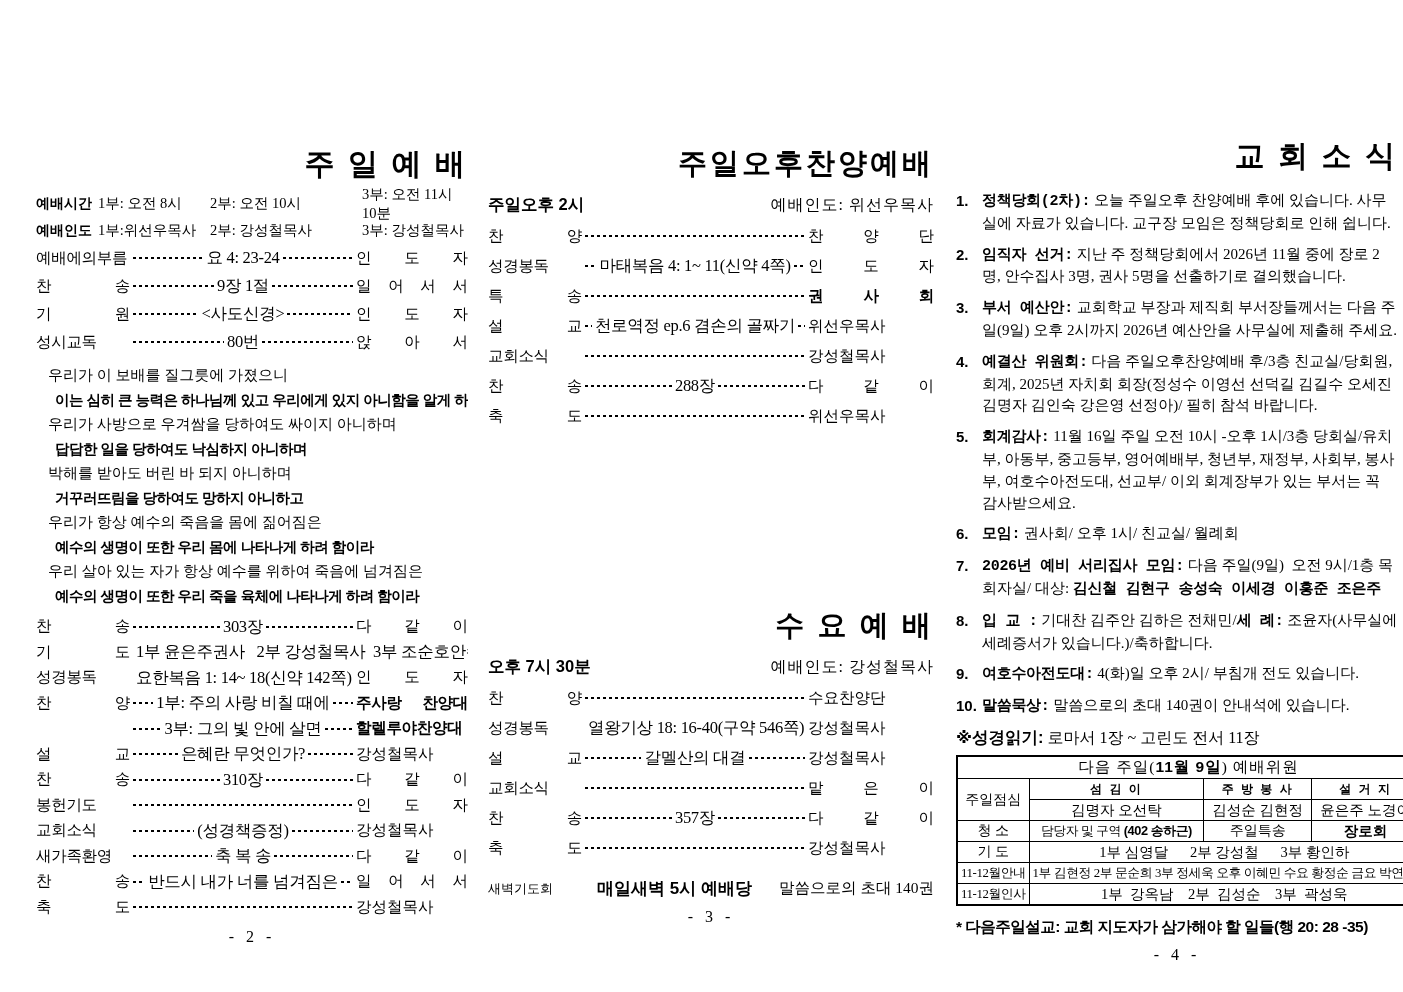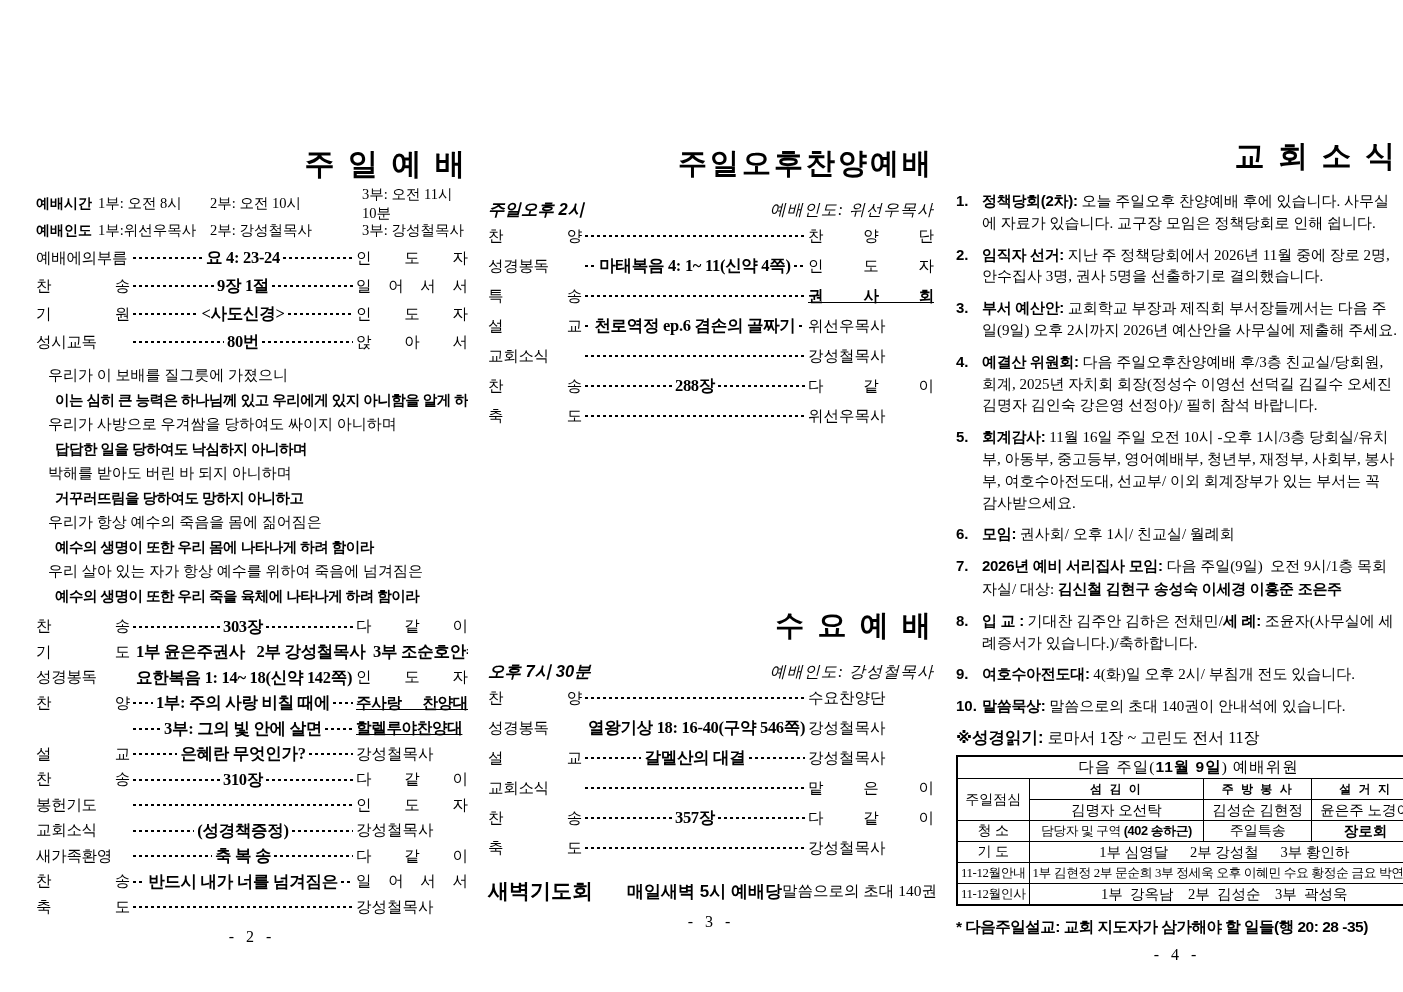--- a/index.html
+++ b/index.html
@@ -33,61 +33,61 @@
   .tight .lit-row{height:25.5px;}
   #col2 .lit-row{height:30px;}
   .lit-label{
     width:94px;flex:none;font-family:"Liberation Sans","DejaVu Sans",sans-serif;
     font-size:15.5px;letter-spacing:-0.3px;text-align:justify;text-align-last:justify;
   }
   .lit-mid{flex:1;display:flex;align-items:center;min-width:0;}
   .leader{flex:1;height:2px;margin:0 3px;
     background:repeating-linear-gradient(90deg,#000 0 3px,transparent 3px 6px);}
   .lit-center{
-    font-weight:bold;font-size:16.5px;white-space:pre-wrap;flex:none;
+    font-weight:normal;font-size:16.5px;white-space:pre-wrap;flex:none;
     font-family:"Liberation Serif","DejaVu Serif",serif;letter-spacing:-0.3px;
   }
   .lit-center:empty{display:none;}
   .lit-center:empty ~ .trail{display:none;}
   .lit-right{
     width:112px;flex:none;font-family:"Liberation Sans","DejaVu Sans",sans-serif;
     font-size:15.5px;text-align:justify;text-align-last:justify;
   }
   #col2 .lit-right{width:126px;}
   .lit-right:empty{display:none;}
-  .lit-row[data-strong="1"] .lit-right{font-weight:bold;letter-spacing:-0.3px;text-decoration:underline;}
+  .lit-row[data-strong="1"] .lit-right{font-weight:bold;letter-spacing:-0.3px;}
 
   
   .reading{margin:7px 0 6px 12px;}
   .rd{font-size:15px;line-height:24.5px;white-space:nowrap;overflow:hidden;}
   .rd[data-b="1"]{
     font-weight:bold;font-family:"Liberation Sans","DejaVu Sans",sans-serif;
     padding-left:7px;font-size:14.5px;letter-spacing:-0.5px;
   }
 
   .page-num{text-align:center;font-size:16px;margin-top:8px;letter-spacing:4px;}
 
   
-  .svc-head{display:flex;justify-content:space-between;align-items:flex-end;height:32px;font-size:16px;font-style:italic;}
+  .svc-head{display:flex;justify-content:space-between;align-items:center;height:32px;font-size:16px;}
   .svc-time{font-weight:bold;font-family:"Liberation Sans","DejaVu Sans",sans-serif;font-size:16.5px;}
   .svc-leader{font-size:16px;letter-spacing:1px;}
   #wed-block{margin-top:176px;}
   .dawn-row{display:flex;align-items:center;margin-top:14px;font-size:16px;white-space:nowrap;}
-  .dawn-label{font-weight:bold;font-family:"Liberation Sans","DejaVu Sans",sans-serif;font-size:21px;flex:none;}
-  .dawn-info{font-weight:bold;font-family:"Liberation Sans","DejaVu Sans",sans-serif;font-size:17px;margin-left:34px;flex:1;}
+  .dawn-label{font-weight:normal;font-family:"Liberation Sans","DejaVu Sans",sans-serif;font-size:13px;flex:none;}
+  .dawn-info{font-weight:bold;font-family:"Liberation Sans","DejaVu Sans",sans-serif;font-size:17px;margin-left:44px;flex:1;}
   .dawn-note{font-size:15.5px;flex:none;}
 
   
   .news{margin:2px 0 0 0;padding:0;list-style:none;}
   .news li{
     font-size:15px;line-height:21.8px;margin-bottom:9px;
     padding-left:26px;text-indent:0;position:relative;white-space:pre-wrap;
   }
   .news-num{position:absolute;left:0;top:0;font-weight:bold;font-family:"Liberation Sans","DejaVu Sans",sans-serif;}
-  .seg[data-b="1"]{font-weight:bold;font-family:Liberation Sans, sans-serif;letter-spacing:-0.3px;text-align:right;}
+  .seg[data-b="1"]{font-weight:bold;font-family:Liberation Mono, monospace;letter-spacing:-0.3px;text-align:right;}
 
   .reading-ref{margin:4px 0 6px 0;font-size:16px;white-space:nowrap;}
   .reading-ref .lbl{font-weight:bold;font-family:"Liberation Sans","DejaVu Sans",sans-serif;font-size:16.5px;}
 
   
   table.committee{width:100%;border-collapse:collapse;border:2px solid #000;}
   .committee td,.committee th{
     border:1px solid #000;font-size:14.5px;padding:0 3px;height:20px;
     text-align:center;white-space:nowrap;overflow:hidden;font-weight:normal;
   }

